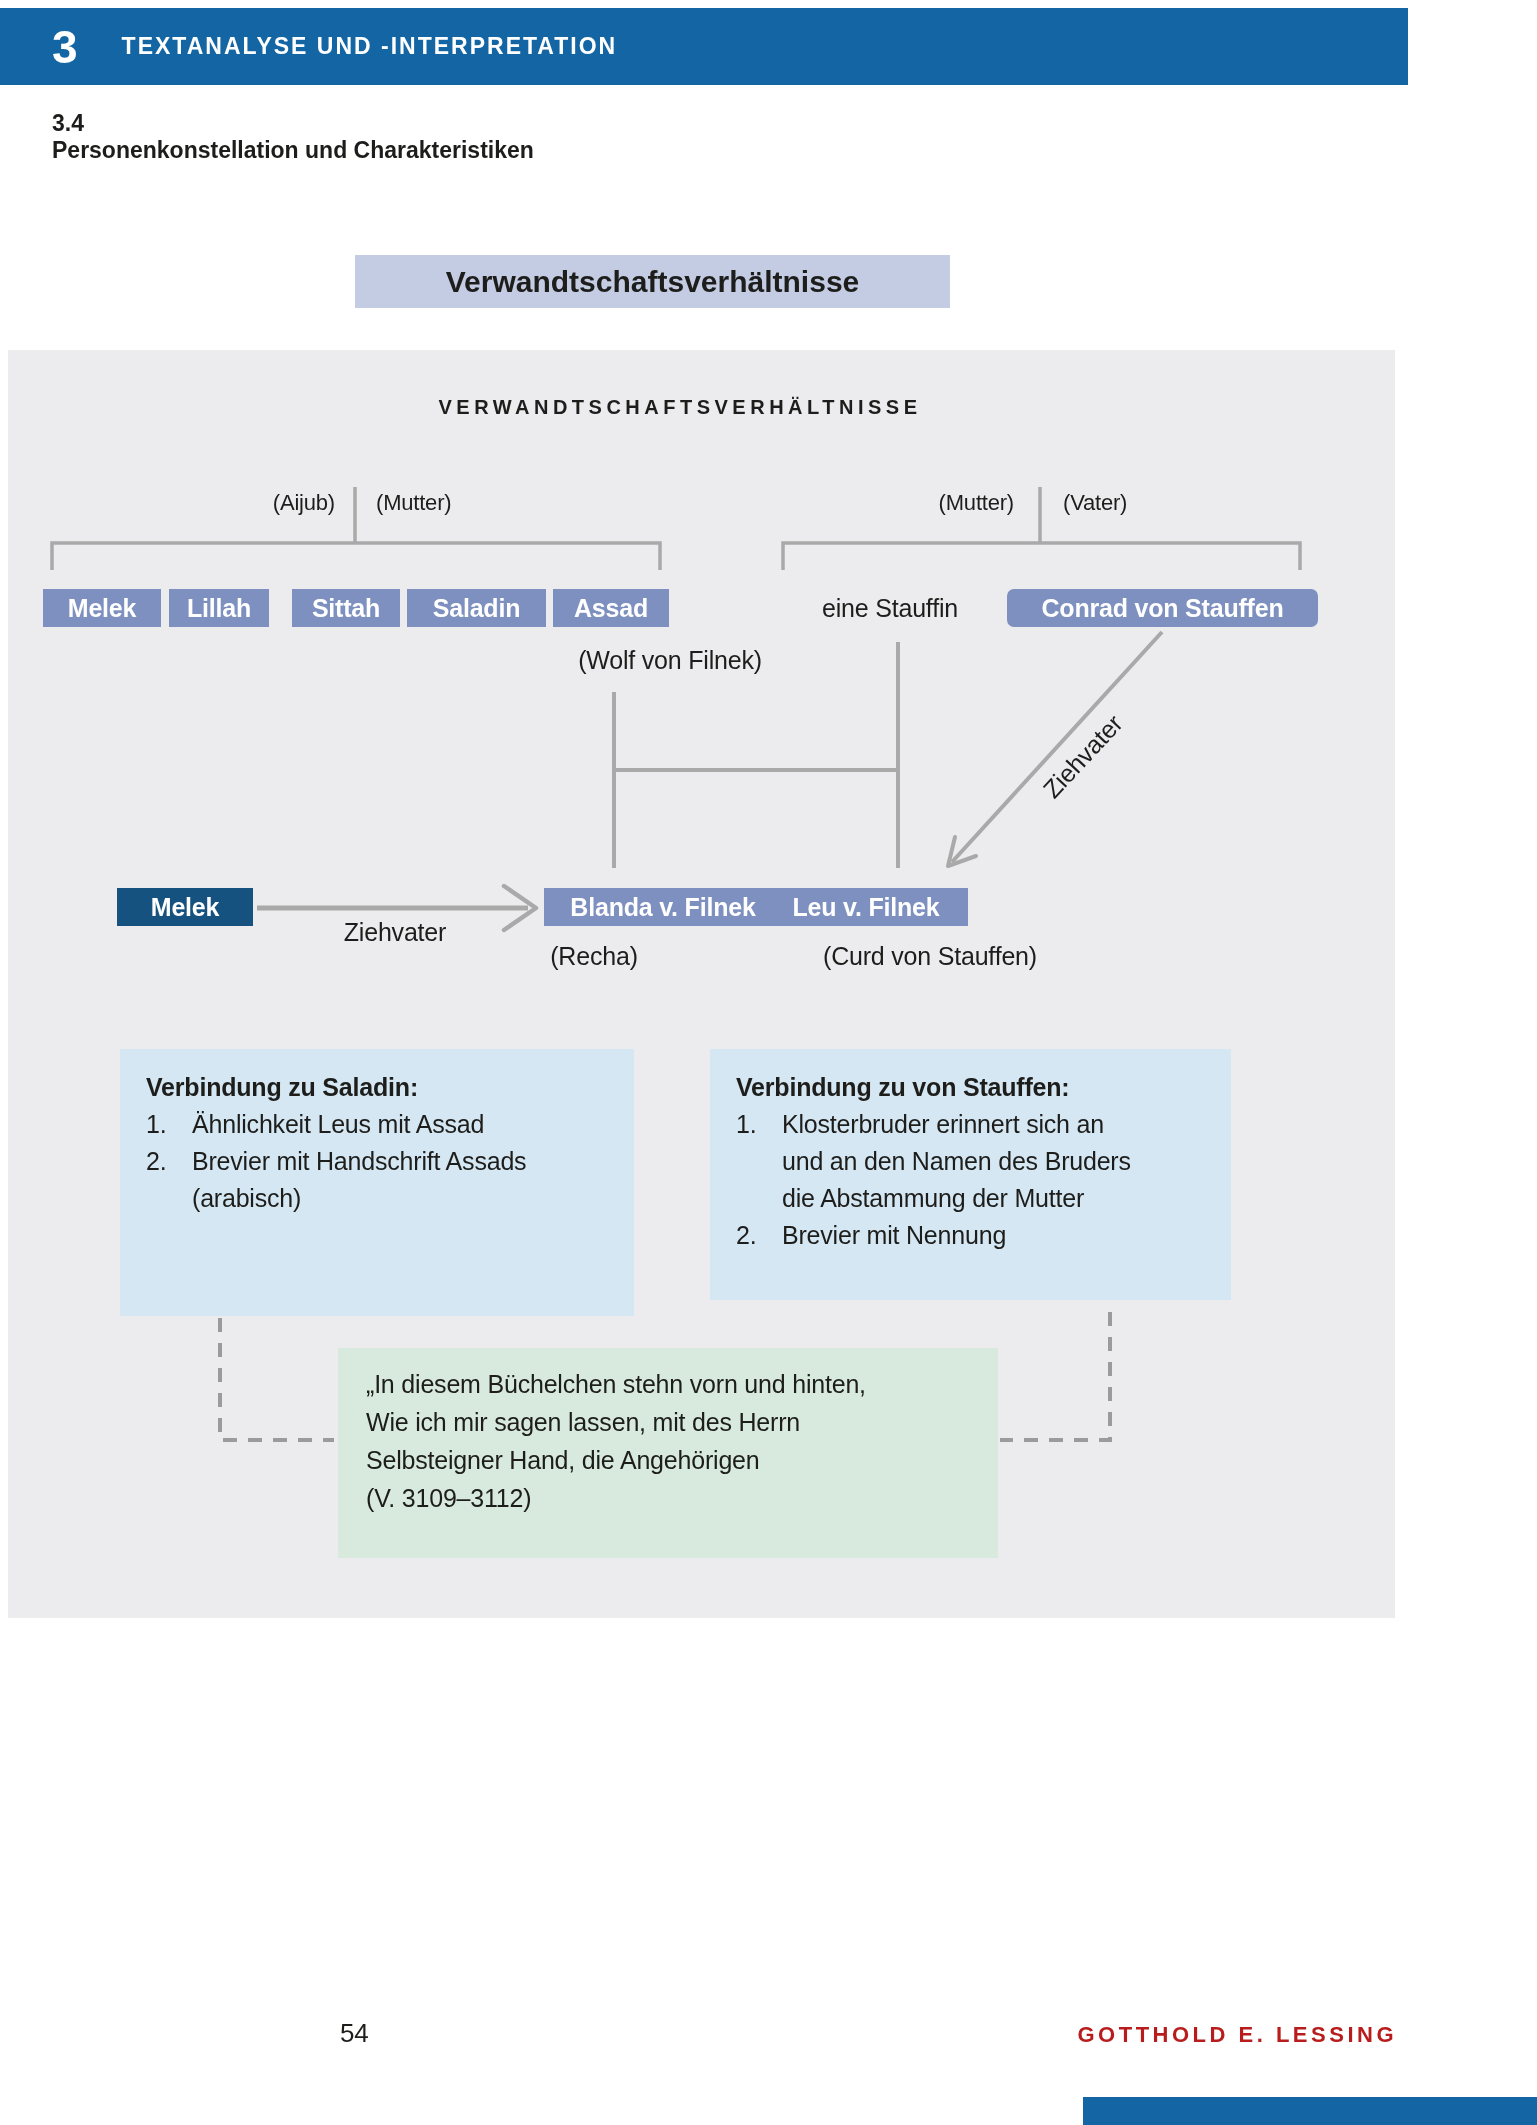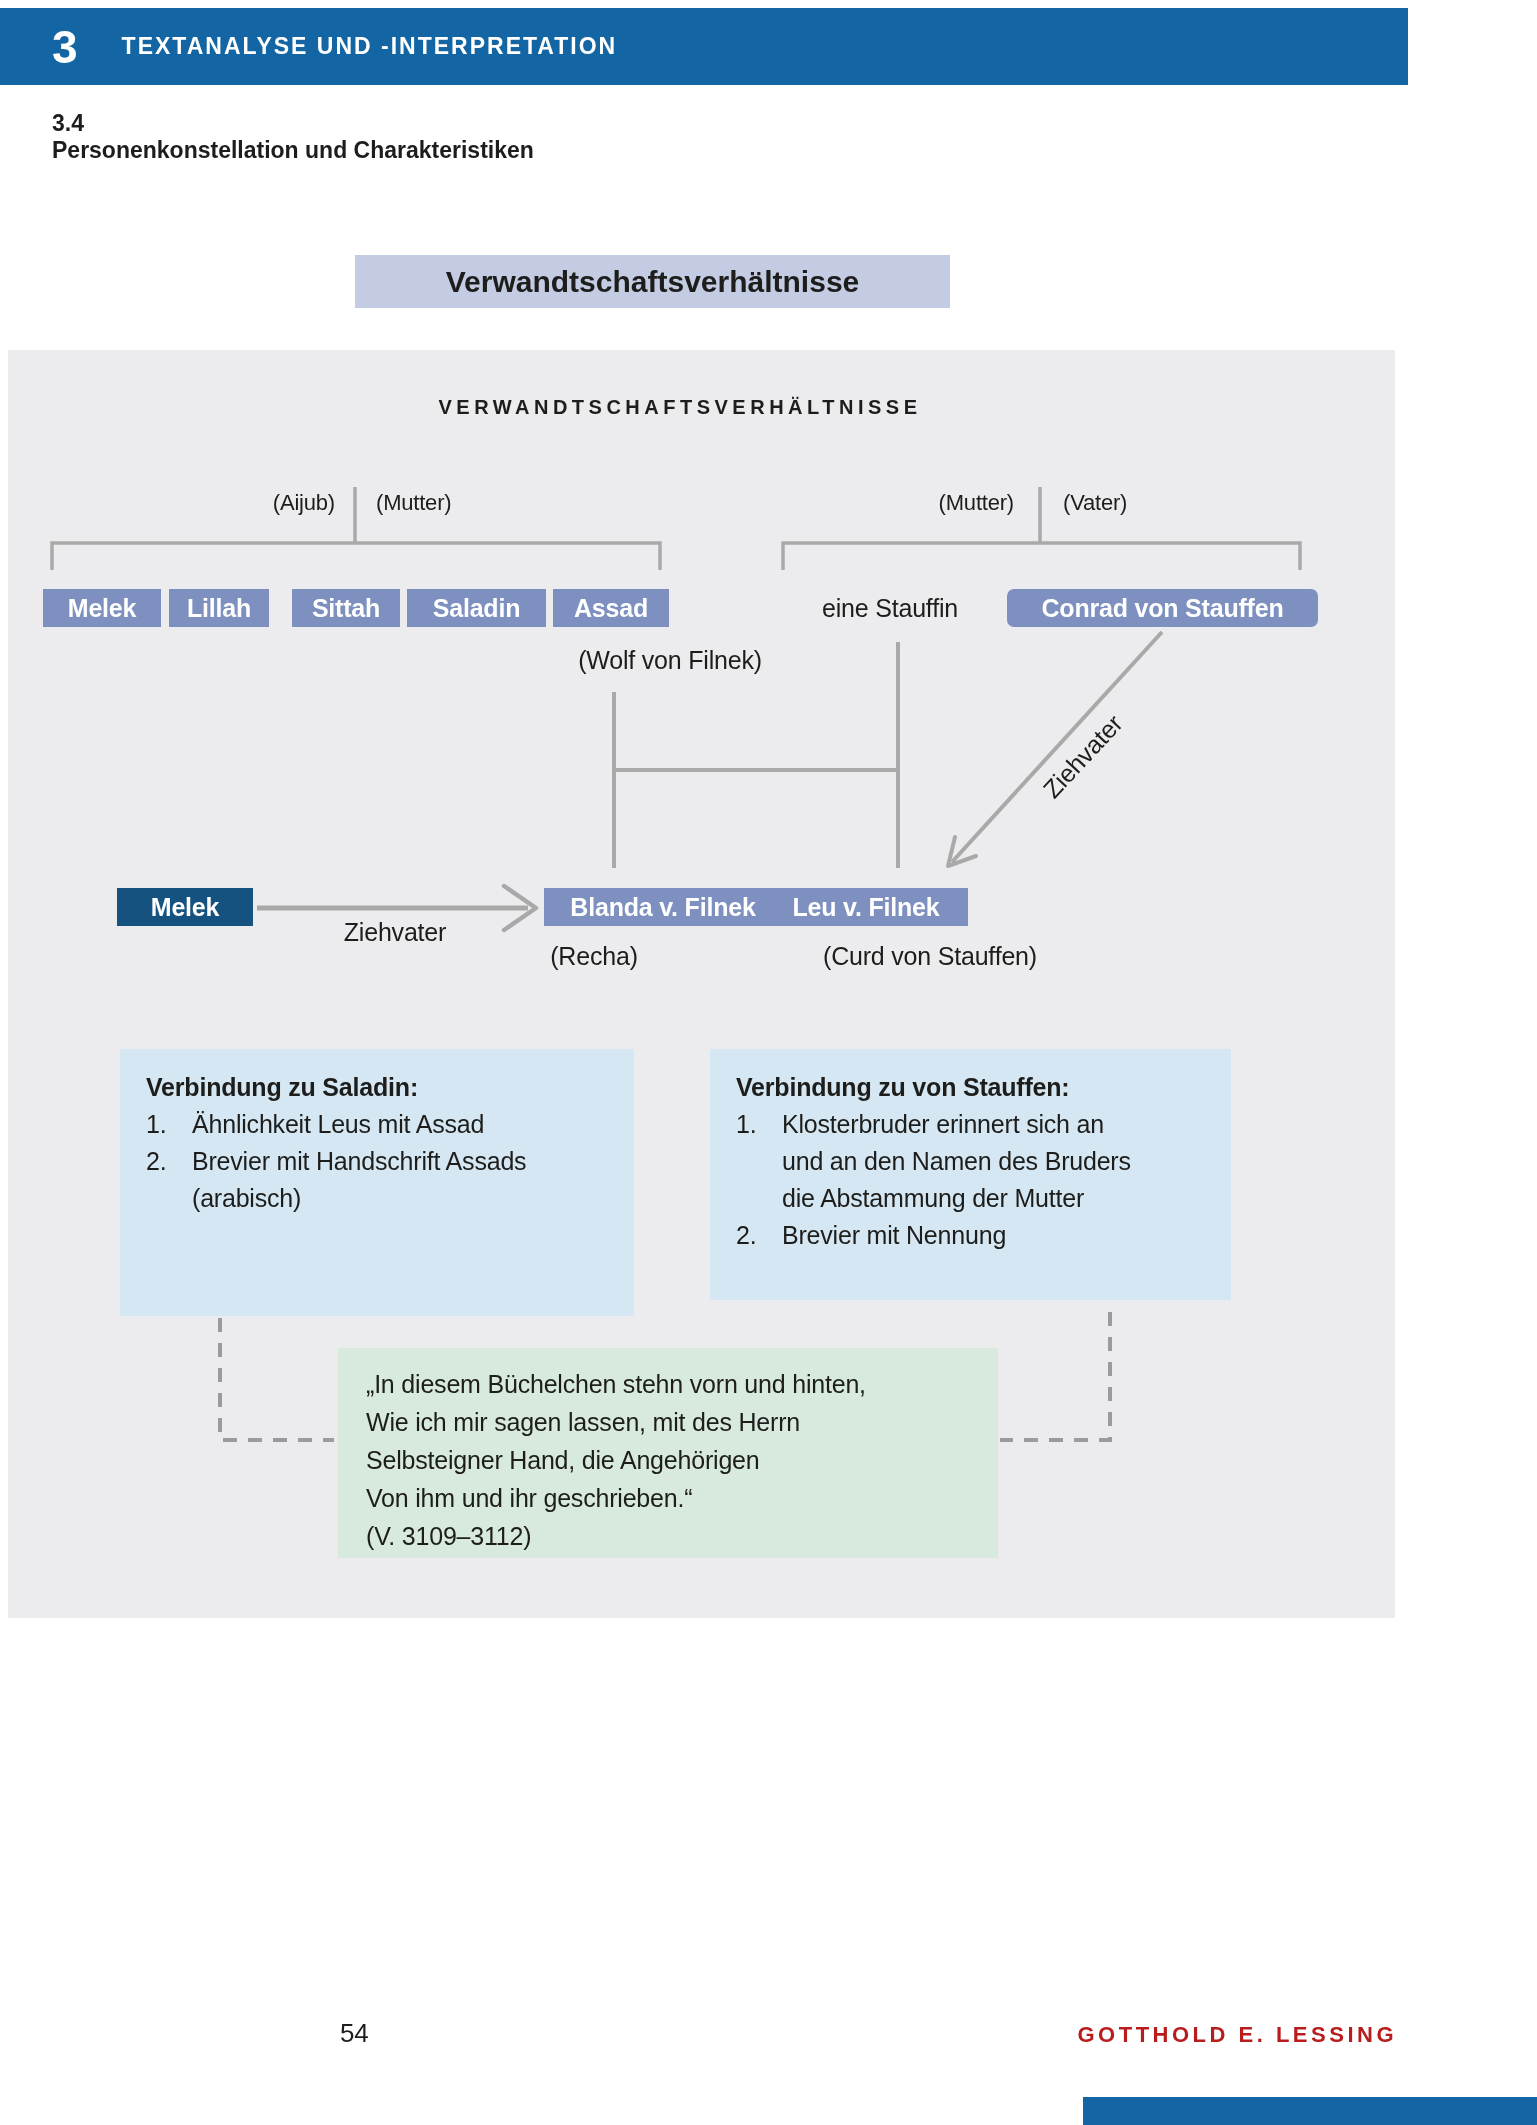--- a/index.html
+++ b/index.html
@@ -185,21 +185,20 @@
       <span class="ib-lines">
         <span class="ib-line">Brevier mit Nennung</span>
       </span>
     </div>
   </div>
 
   <div class="abs quote-box">
     <span class="q-line">„In diesem Büchelchen stehn vorn und hinten,</span>
     <span class="q-line">Wie ich mir sagen lassen, mit des Herrn</span>
     <span class="q-line">Selbsteigner Hand, die Angehörigen</span>
-    <span class="q-line">Von ihm und ihr geschrieben.“</span>
     <span class="q-line">(V. 3109–3112)</span>
   </div>
 
   <div class="abs footer-pagenum">54</div>
   <div class="abs footer-author">GOTTHOLD E. LESSING</div>
   <div class="abs footer-bar"></div>
 
 </div>
 
 </body></html>

